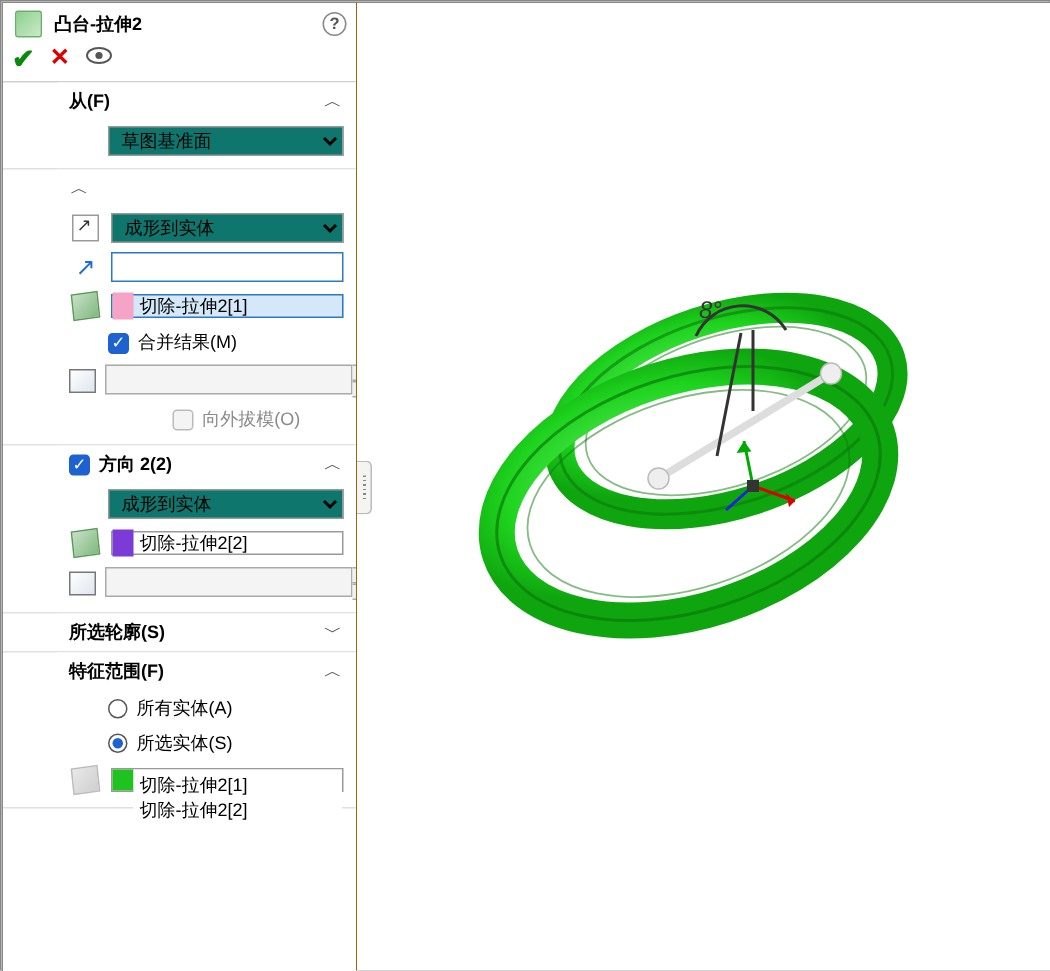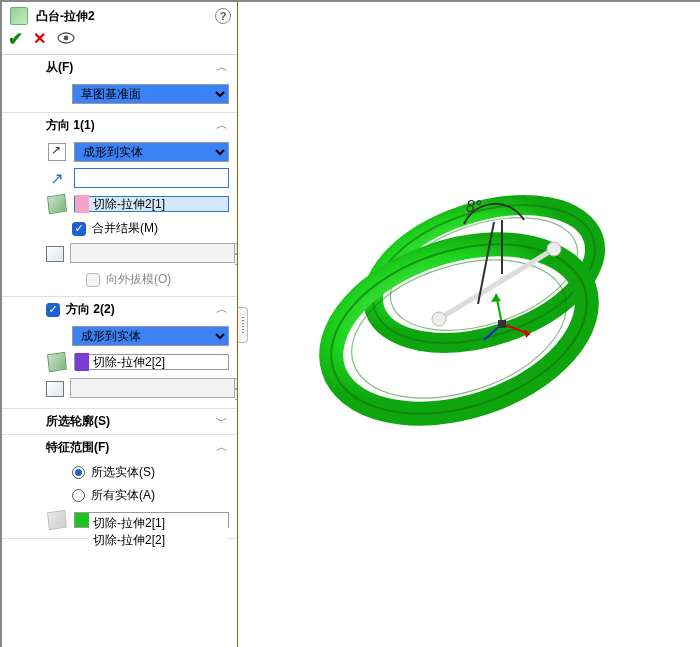--- a/index.html
+++ b/index.html
@@ -76,26 +76,26 @@
   .sec-hdr .sec-title { flex: 1; font-weight: bold; }
   .chev { width: 14px; text-align: center; color: #555; font-size: 12px; }
   .sec-body {
     padding: 4px 8px 8px 8px;
     display: flex; flex-direction: column; gap: 6px;
   }
   .row {
     display: flex; align-items: center; gap: 6px;
   }
   .row.indent { padding-left: 26px; }
-  .row.indent2 { padding-left: 40px; }
+  .row.indent2 { padding-left: 40px; justify-content: center; }
   select.field, input.field {
     flex: 1;
     height: 20px;
     border: 1px solid #999;
-    background: #3b82f6;
+    background: #0f766e;
     font: inherit;
     padding: 0 4px;
   }
   .icon-slot {
     width: 22px; height: 20px;
     display: flex; align-items: center; justify-content: center;
   }
   .reverse-arrow {
     width: 18px; height: 18px;
     border: 1px solid #999;
@@ -236,21 +236,20 @@
         <div class="row indent">
           <select class="field">
             <option>草图基准面</option>
           </select>
         </div>
       </div>
     </div>
 
     <div class="section">
       <div class="sec-hdr">
-        <span class="sec-title">方向 1(1)</span>
         <span class="chev">︿</span>
       </div>
       <div class="sec-body">
         <div class="row">
           <span class="icon-slot">
               <span class="reverse-arrow"></span>
             </span>
           <select class="field">
             <option>成形到实体</option>
           </select>
@@ -334,26 +333,26 @@
       </div>
     </div>
 
     <div class="section">
       <div class="sec-hdr">
         <span class="sec-title">特征范围(F)</span>
         <span class="chev">︿</span>
       </div>
       <div class="sec-body">
         <div class="row indent chk-row">
+          <span class="radio"></span>
+          <span>所有实体(A)</span>
+        </div>
+        <div class="row indent chk-row">
           <span class="radio on"></span>
           <span>所选实体(S)</span>
-        </div>
-        <div class="row indent chk-row">
-          <span class="radio"></span>
-          <span>所有实体(A)</span>
         </div>
         <div class="row">
           <span class="icon-slot">
               <span class="body-icon grey"></span>
             </span>
           <div class="chip-input normal" style="align-items: stretch; padding:0;">
             <span class="color-chip green" style="height:auto"></span>
             <div class="listbox" style="border:none;">
               <span>切除-拉伸2[1]</span>
               <span>切除-拉伸2[2]</span>

